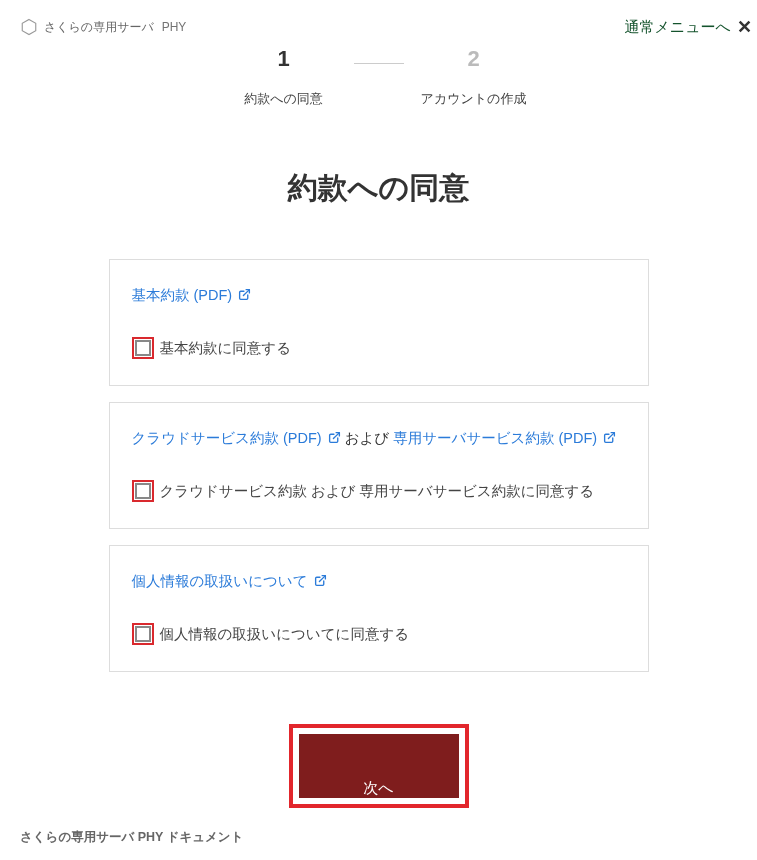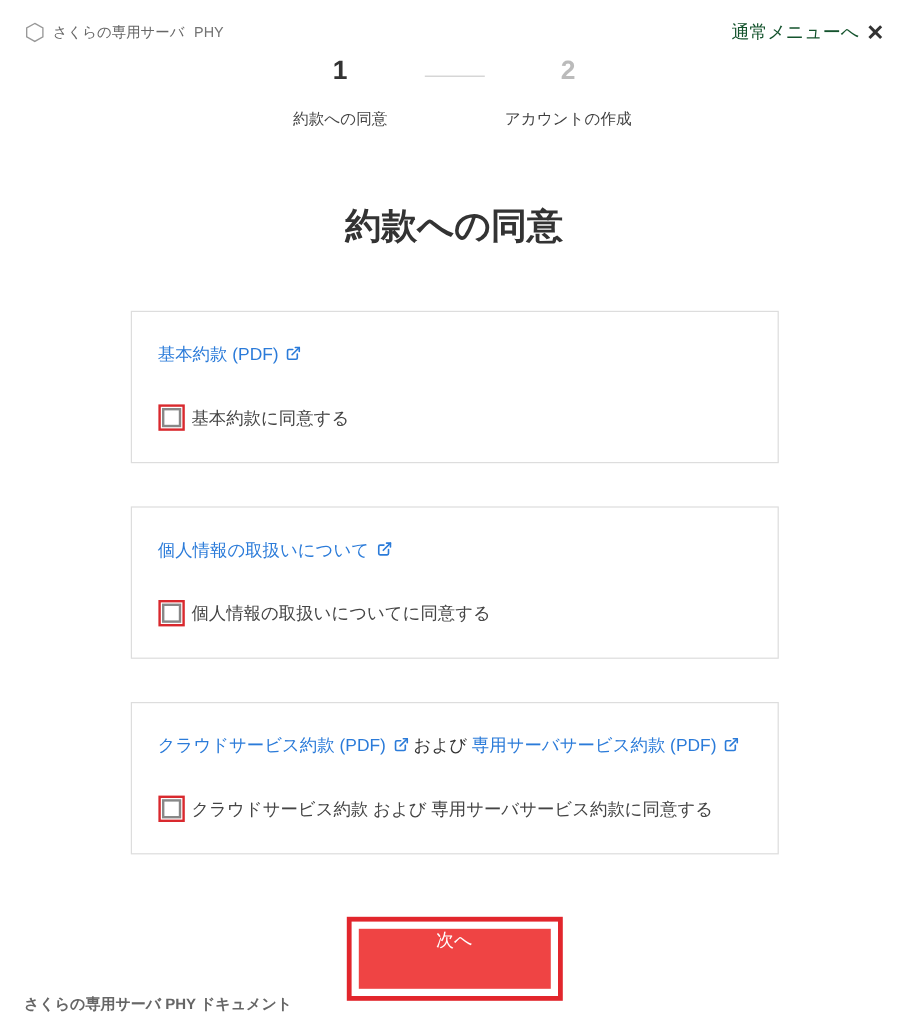--- a/index.html
+++ b/index.html
@@ -8,21 +8,21 @@
       background: #fff;
       color: #333;
       width: 757px;
       height: 860px;
       position: relative;
     }
     .header {
       display: flex;
       justify-content: space-between;
       align-items: center;
-      padding: 16px 20px 8px 20px;
+      padding: 16px 5px 8px 20px;
     }
     .logo-area {
       display: flex;
       align-items: center;
       gap: 6px;
     }
     .hex-icon {
       width: 18px;
       height: 18px;
       display: inline-flex;
@@ -100,21 +100,21 @@
     .page-subtitle {
       font-size: 16px;
       color: #555;
       margin-top: 26px;
     }
     .cards {
       margin: 50px auto 0 auto;
       width: 540px;
       display: flex;
       flex-direction: column;
-      gap: 36px;
+      gap: 16px;
     }
     .card {
       border: 1px solid #ddd;
       text-align: left;
       padding: 26px 22px 26px 22px;
     }
     .card-link-row {
       font-size: 14.5px;
       color: #333;
     }
@@ -155,29 +155,29 @@
     .next-area {
       margin-top: 52px;
       display: flex;
       justify-content: center;
     }
     .next-wrap {
       border: 4px solid #e2262c;
       padding: 6px;
     }
     .next-button {
-      background: #ef4444;
+      background: #7f1d1d;
       color: #fff;
       border: none;
       width: 160px;
-      height: 50px;
+      height: 64px;
       font-size: 15px;
       cursor: pointer;
       display: flex;
-      align-items: flex-start;
+      align-items: flex-end;
       justify-content: center;
     }
     .footer {
       position: absolute;
       bottom: 14px;
       left: 20px;
       font-size: 12.5px;
       color: #666;
       font-weight: bold;
     }
@@ -229,41 +229,20 @@
                 <line x1="10" y1="14" x2="21" y2="3"></line>
               </svg>
           </span>
         </a>
       </div>
       <div class="check-row">
         <span class="checkbox-wrap">
           <span class="checkbox"></span>
         </span>
         <span class="check-label">基本約款に同意する</span>
-      </div>
-    </div>
-
-    <div class="card">
-      <div class="card-link-row">
-        <a class="link">
-          <span>個人情報の取扱いについて</span>
-          <span class="ext-icon">
-            <svg width="13" height="13" viewBox="0 0 24 24" fill="none" stroke="#2b7bd9" stroke-width="2.5" stroke-linecap="round" stroke-linejoin="round">
-                <path d="M18 13v6a2 2 0 0 1-2 2H5a2 2 0 0 1-2-2V8a2 2 0 0 1 2-2h6"></path>
-                <polyline points="15 3 21 3 21 9"></polyline>
-                <line x1="10" y1="14" x2="21" y2="3"></line>
-              </svg>
-          </span>
-        </a>
-      </div>
-      <div class="check-row">
-        <span class="checkbox-wrap">
-          <span class="checkbox"></span>
-        </span>
-        <span class="check-label">個人情報の取扱いについてに同意する</span>
       </div>
     </div>
 
     <div class="card">
       <div class="card-link-row">
         <a class="link">
           <span>クラウドサービス約款 (PDF)</span>
           <span class="ext-icon">
             <svg width="13" height="13" viewBox="0 0 24 24" fill="none" stroke="#2b7bd9" stroke-width="2.5" stroke-linecap="round" stroke-linejoin="round">
                 <path d="M18 13v6a2 2 0 0 1-2 2H5a2 2 0 0 1-2-2V8a2 2 0 0 1 2-2h6"></path>
@@ -284,20 +263,41 @@
           </span>
         </a>
       </div>
       <div class="check-row">
         <span class="checkbox-wrap">
           <span class="checkbox"></span>
         </span>
         <span class="check-label">クラウドサービス約款 および 専用サーバサービス約款に同意する</span>
       </div>
     </div>
+
+    <div class="card">
+      <div class="card-link-row">
+        <a class="link">
+          <span>個人情報の取扱いについて</span>
+          <span class="ext-icon">
+            <svg width="13" height="13" viewBox="0 0 24 24" fill="none" stroke="#2b7bd9" stroke-width="2.5" stroke-linecap="round" stroke-linejoin="round">
+                <path d="M18 13v6a2 2 0 0 1-2 2H5a2 2 0 0 1-2-2V8a2 2 0 0 1 2-2h6"></path>
+                <polyline points="15 3 21 3 21 9"></polyline>
+                <line x1="10" y1="14" x2="21" y2="3"></line>
+              </svg>
+          </span>
+        </a>
+      </div>
+      <div class="check-row">
+        <span class="checkbox-wrap">
+          <span class="checkbox"></span>
+        </span>
+        <span class="check-label">個人情報の取扱いについてに同意する</span>
+      </div>
+    </div>
   </div>
 
   <div class="next-area">
     <div class="next-wrap">
       <button class="next-button">
         <span>次へ</span>
       </button>
     </div>
   </div>
 </div>

